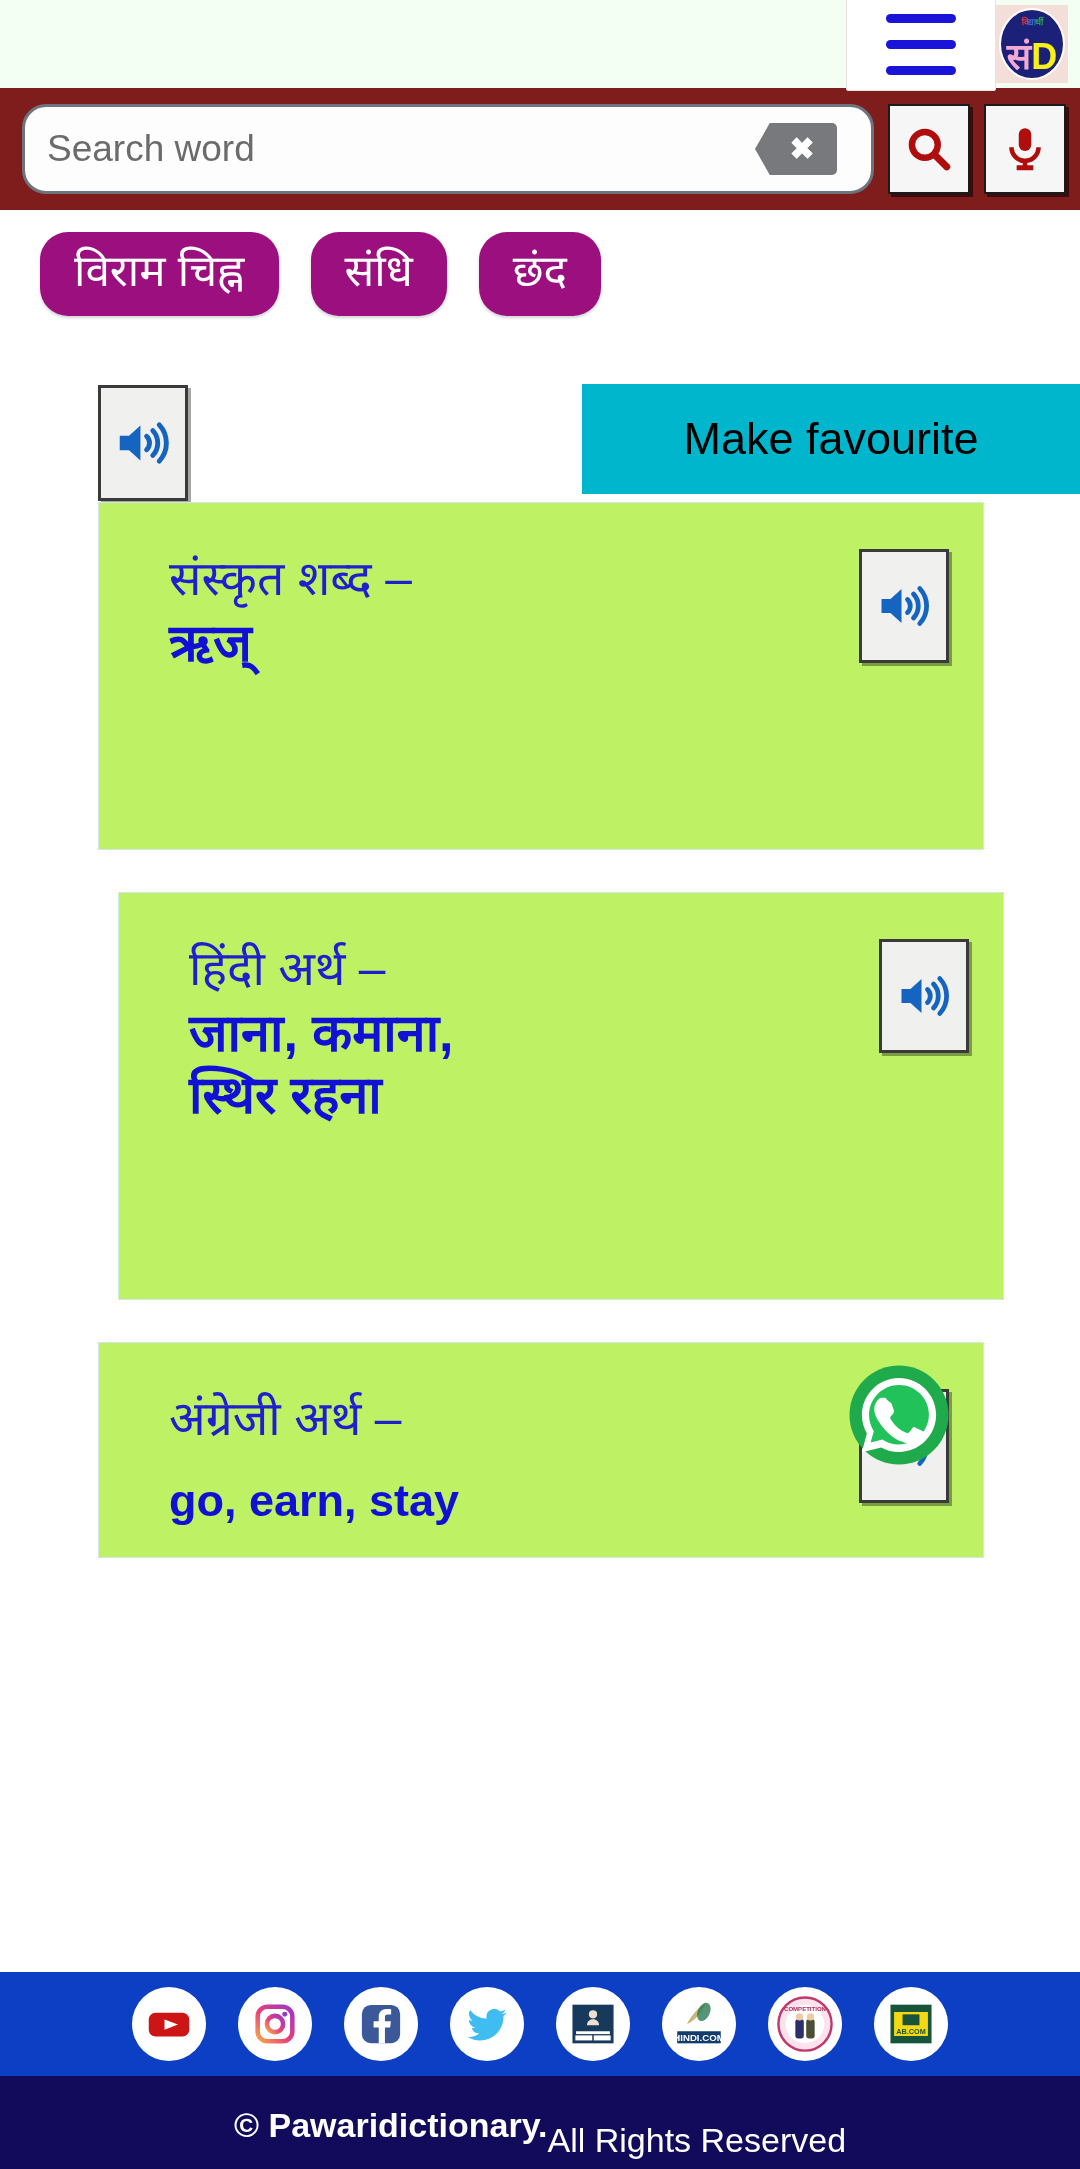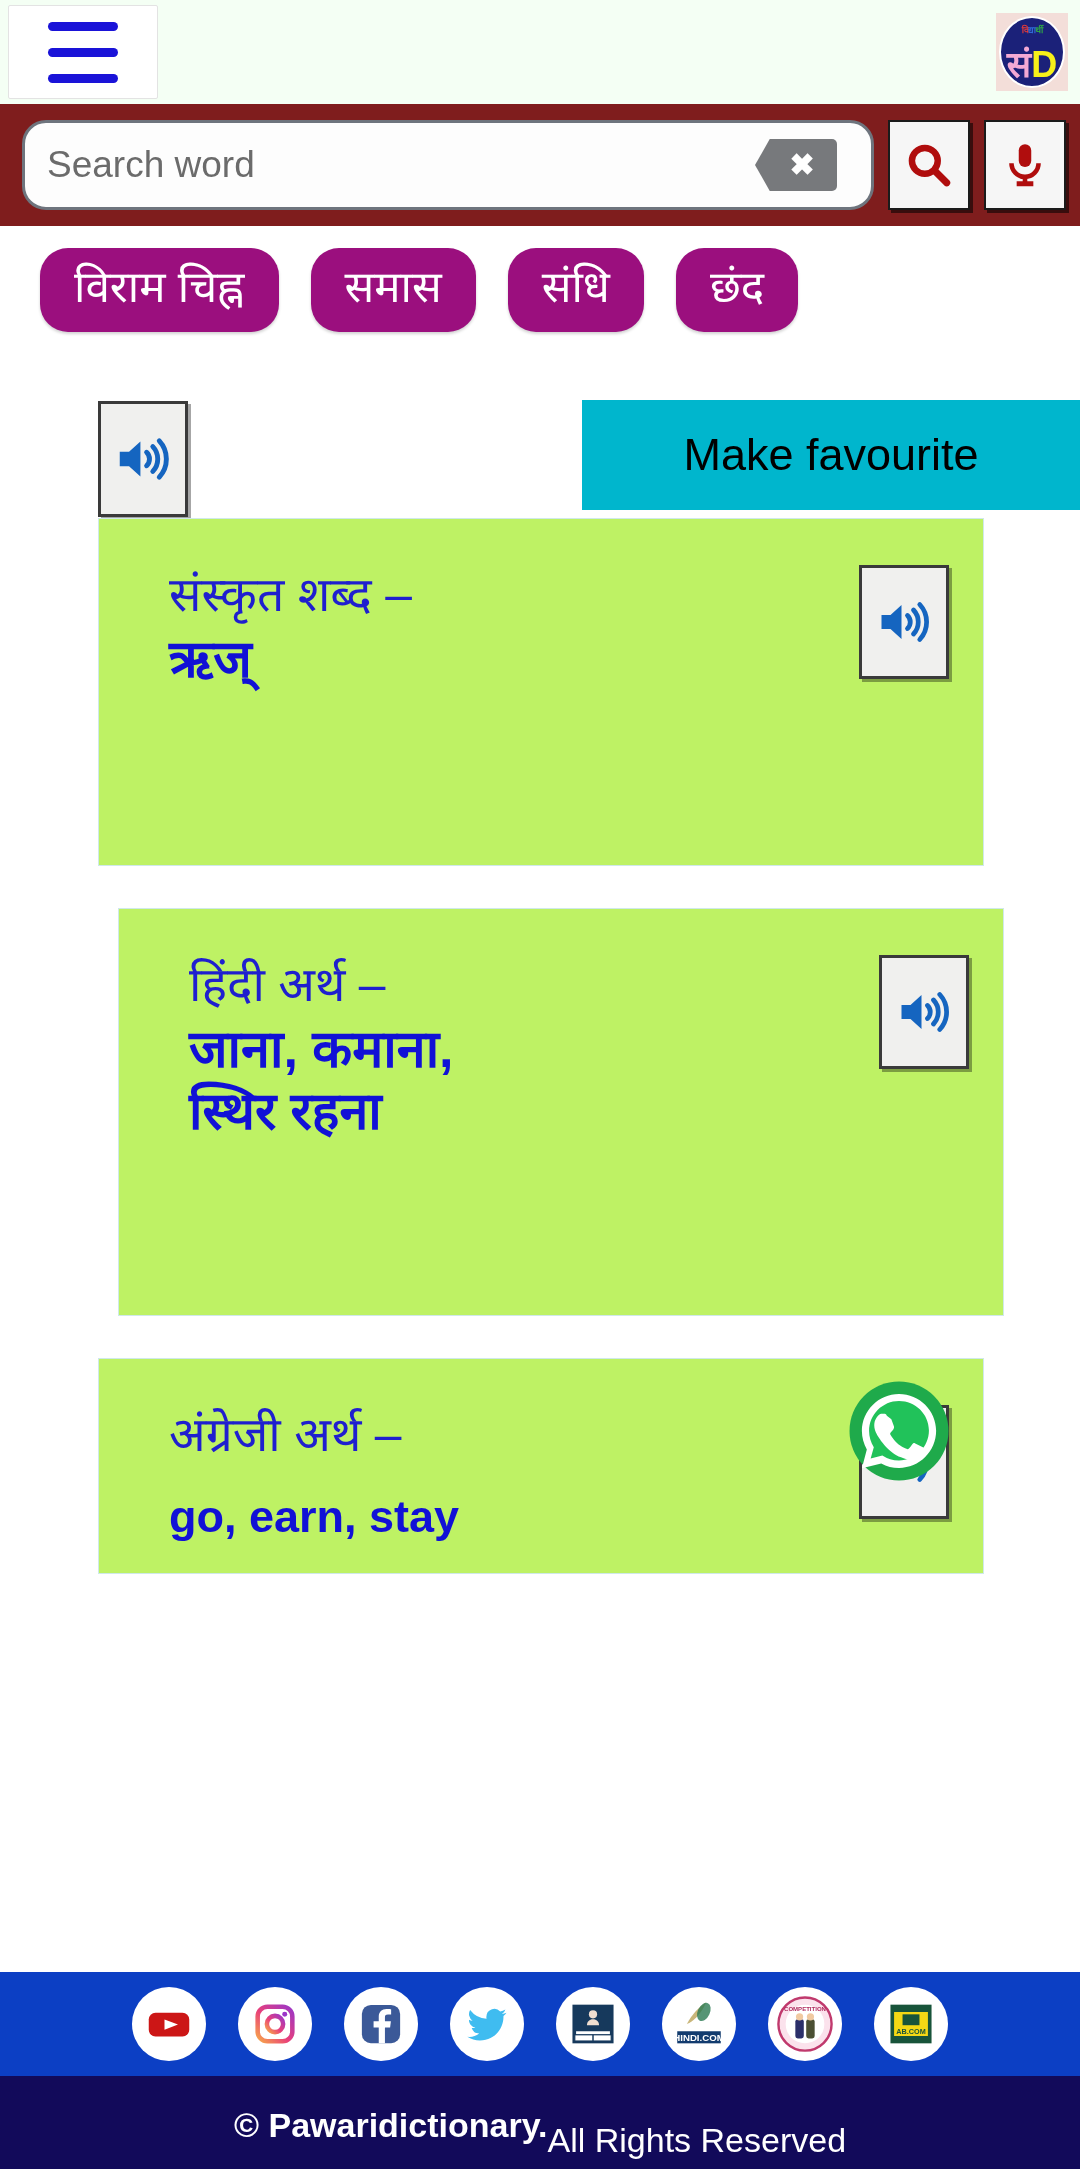--- a/index.html
+++ b/index.html
@@ -6,25 +6,25 @@
   html,body { width:1080px; height:2169px; }
   body {
     font-family: "Liberation Sans", sans-serif;
     background:#ffffff;
     overflow:hidden;
     position:relative;
   }
 
   
   .header {
-    height:104px;
+    height:88px;
     background:#f4fff4;
     display:flex;
     align-items:center;
-    justify-content:space-between;
+    justify-content:flex-end;
     padding:0 12px 0 8px;
     position:relative;
   }
   .hamburger {
     width:150px;
     height:94px;
     background:#ffffff;
     border:1px solid #e3e3e3;
     border-radius:2px;
     display:flex;
@@ -309,21 +309,20 @@
       <rect x="9" y="2" width="6" height="11" rx="3" fill="#b00d0d"></rect>
       <path d="M5.5 11.2a6.5 6.5 0 0 0 13 0" fill="none" stroke="#b00d0d" stroke-width="2.2"></path>
       <line x1="12" y1="17.6" x2="12" y2="20.5" stroke="#b00d0d" stroke-width="2.2"></line>
       <line x1="8" y1="21" x2="16" y2="21" stroke="#b00d0d" stroke-width="2.4"></line>
     </svg>
   </div>
 </div>
 
 <div class="chips">
   <div class="chip">विराम चिह्न</div>
-  <div class="chip">समास</div>
   <div class="chip">संधि</div>
   <div class="chip">छंद</div>
 </div>
 
 <div class="action-row">
   <div class="speaker-btn">
     <svg width="62" height="62" viewBox="0 0 24 24">
       <path d="M3 9.2h3.6L11 5.2v13.6L6.6 14.8H3z" fill="#1565c0"></path>
       <path d="M13.4 9.4a3.6 3.6 0 0 1 0 5.2" fill="none" stroke="#1565c0" stroke-width="1.9" stroke-linecap="round"></path>
       <path d="M15.8 7.2a7 7 0 0 1 0 9.6" fill="none" stroke="#1565c0" stroke-width="1.9" stroke-linecap="round"></path>

